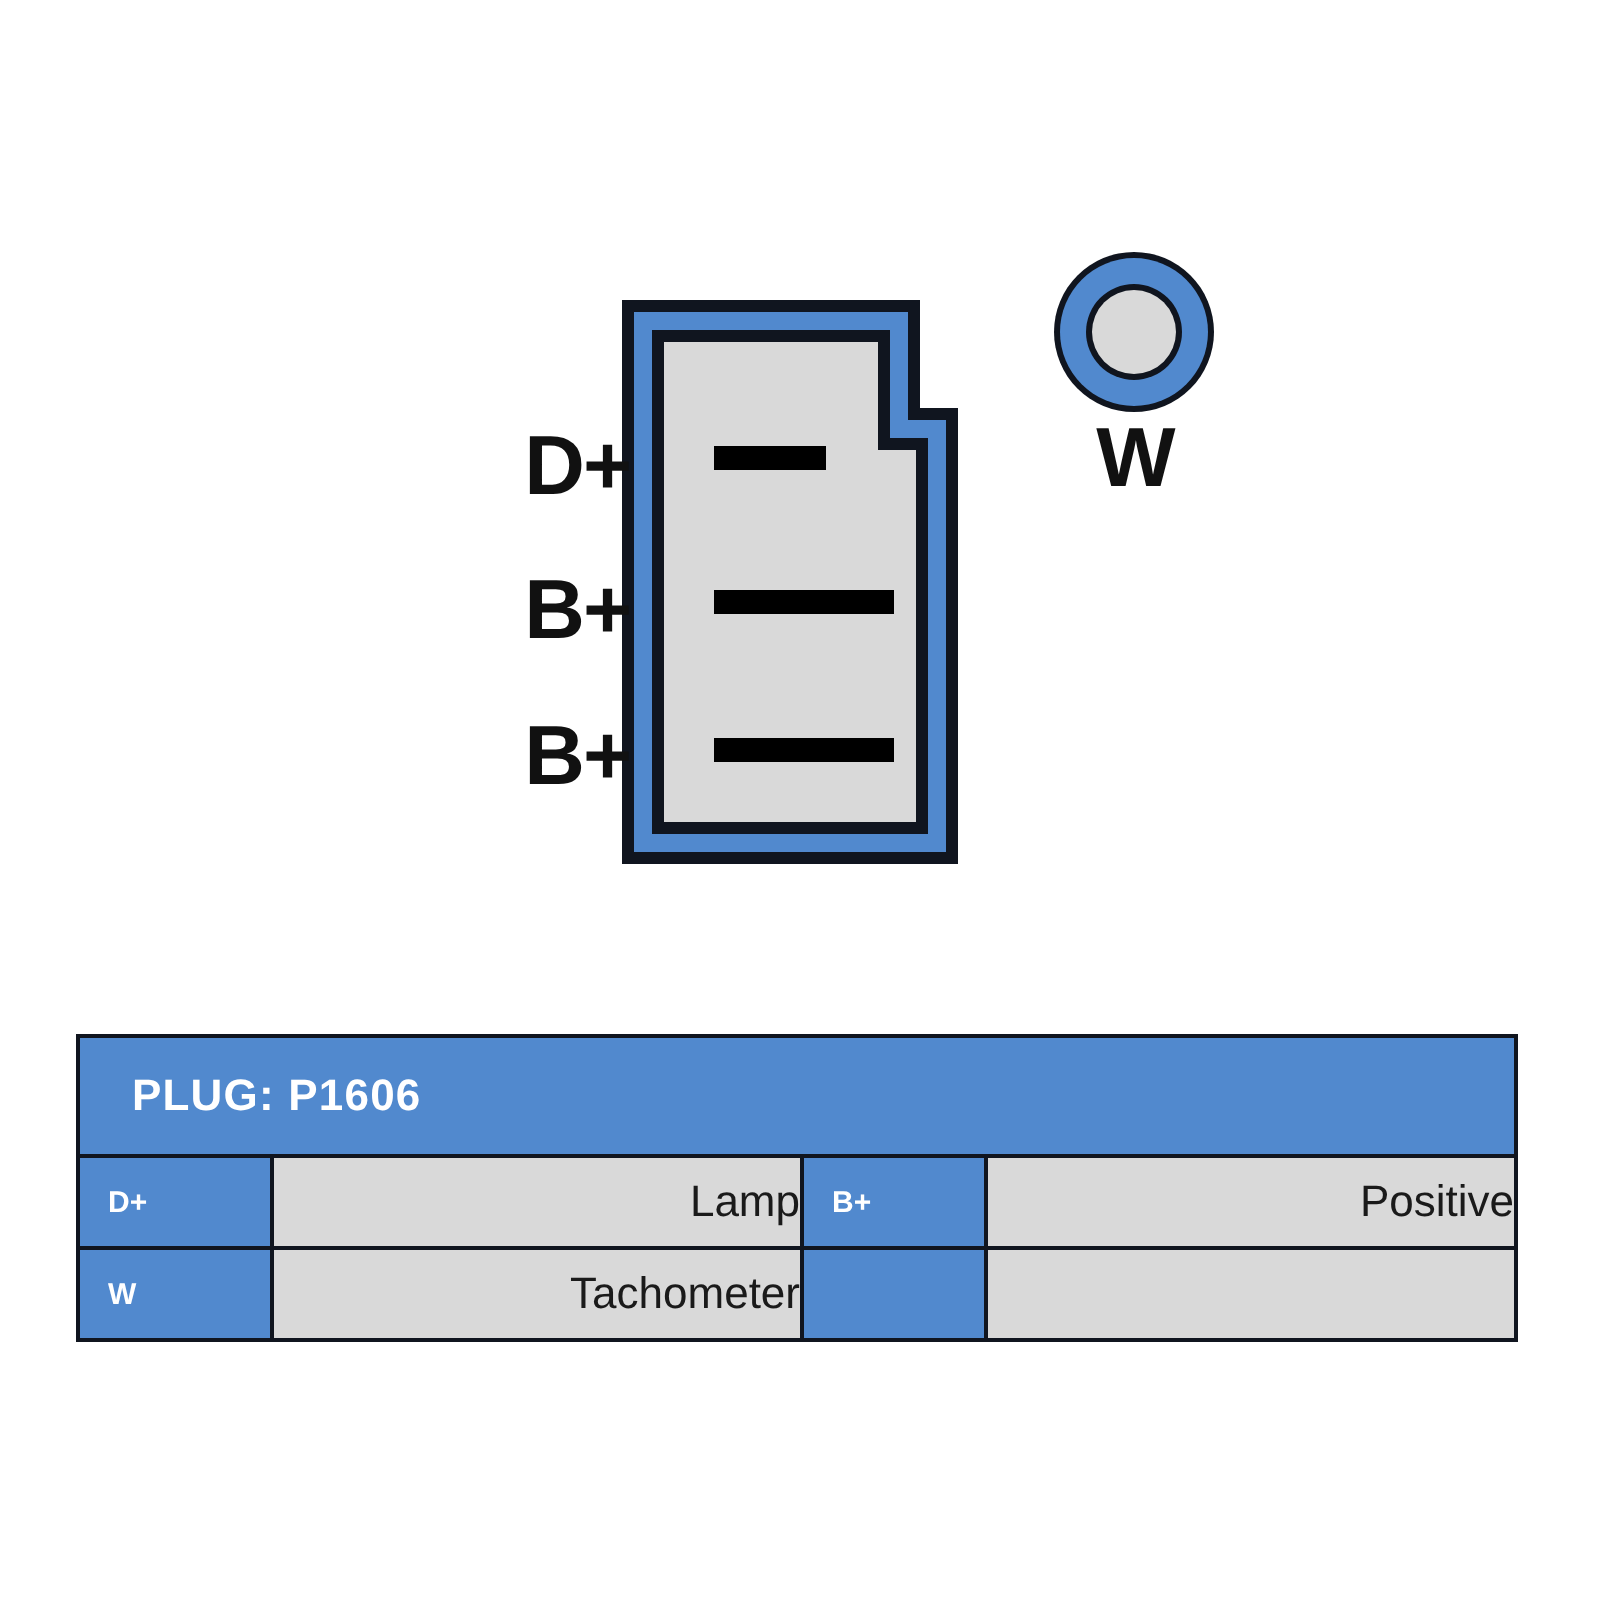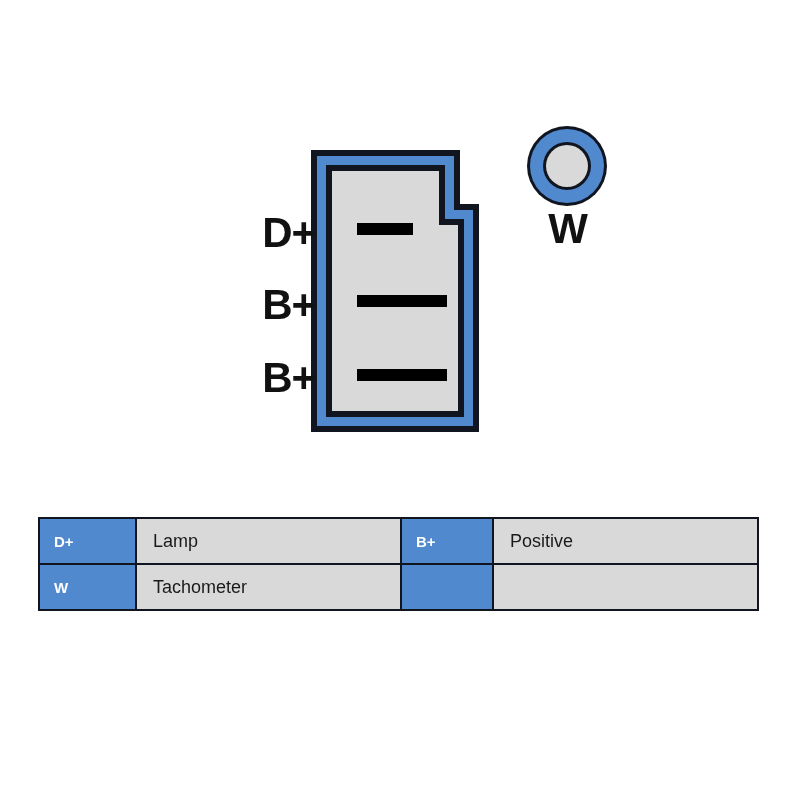--- a/index.html
+++ b/index.html
@@ -69,24 +69,25 @@
     background:#5189ce;
     color:#ffffff;
     font-size:15px;
     font-weight:700;
     height:44px;
     padding-left:14px !important;
   }
   .val-cell{
     background:#d9d9d9;
     color:#1a1a1a;
-    font-size:18px;
+    font-size:22px;
     font-weight:400;
     height:44px;
     padding-left:16px !important;
+    text-align:right;
   }
   .col-k{width:97px;}
   .col-v{width:265px;}
   .col-k2{width:92px;}
   .col-v2{width:265px;}
 </style>
 </head>
 <body>
 
 <div class="diagram">
@@ -125,20 +126,23 @@
 
 <table class="plug-table">
   <colgroup>
     <col class="col-k">
       <col class="col-v">
       <col class="col-k2">
       <col class="col-v2">
   </colgroup>
   <tbody>
     <tr>
+      <td class="hdr-cell" colspan="4">PLUG: P1606</td>
+    </tr>
+    <tr>
       <td class="key-cell">D+</td>
       <td class="val-cell">Lamp</td>
       <td class="key-cell">B+</td>
       <td class="val-cell">Positive</td>
     </tr>
     <tr>
       <td class="key-cell">W</td>
       <td class="val-cell">Tachometer</td>
       <td class="key-cell"></td>
       <td class="val-cell"></td>

